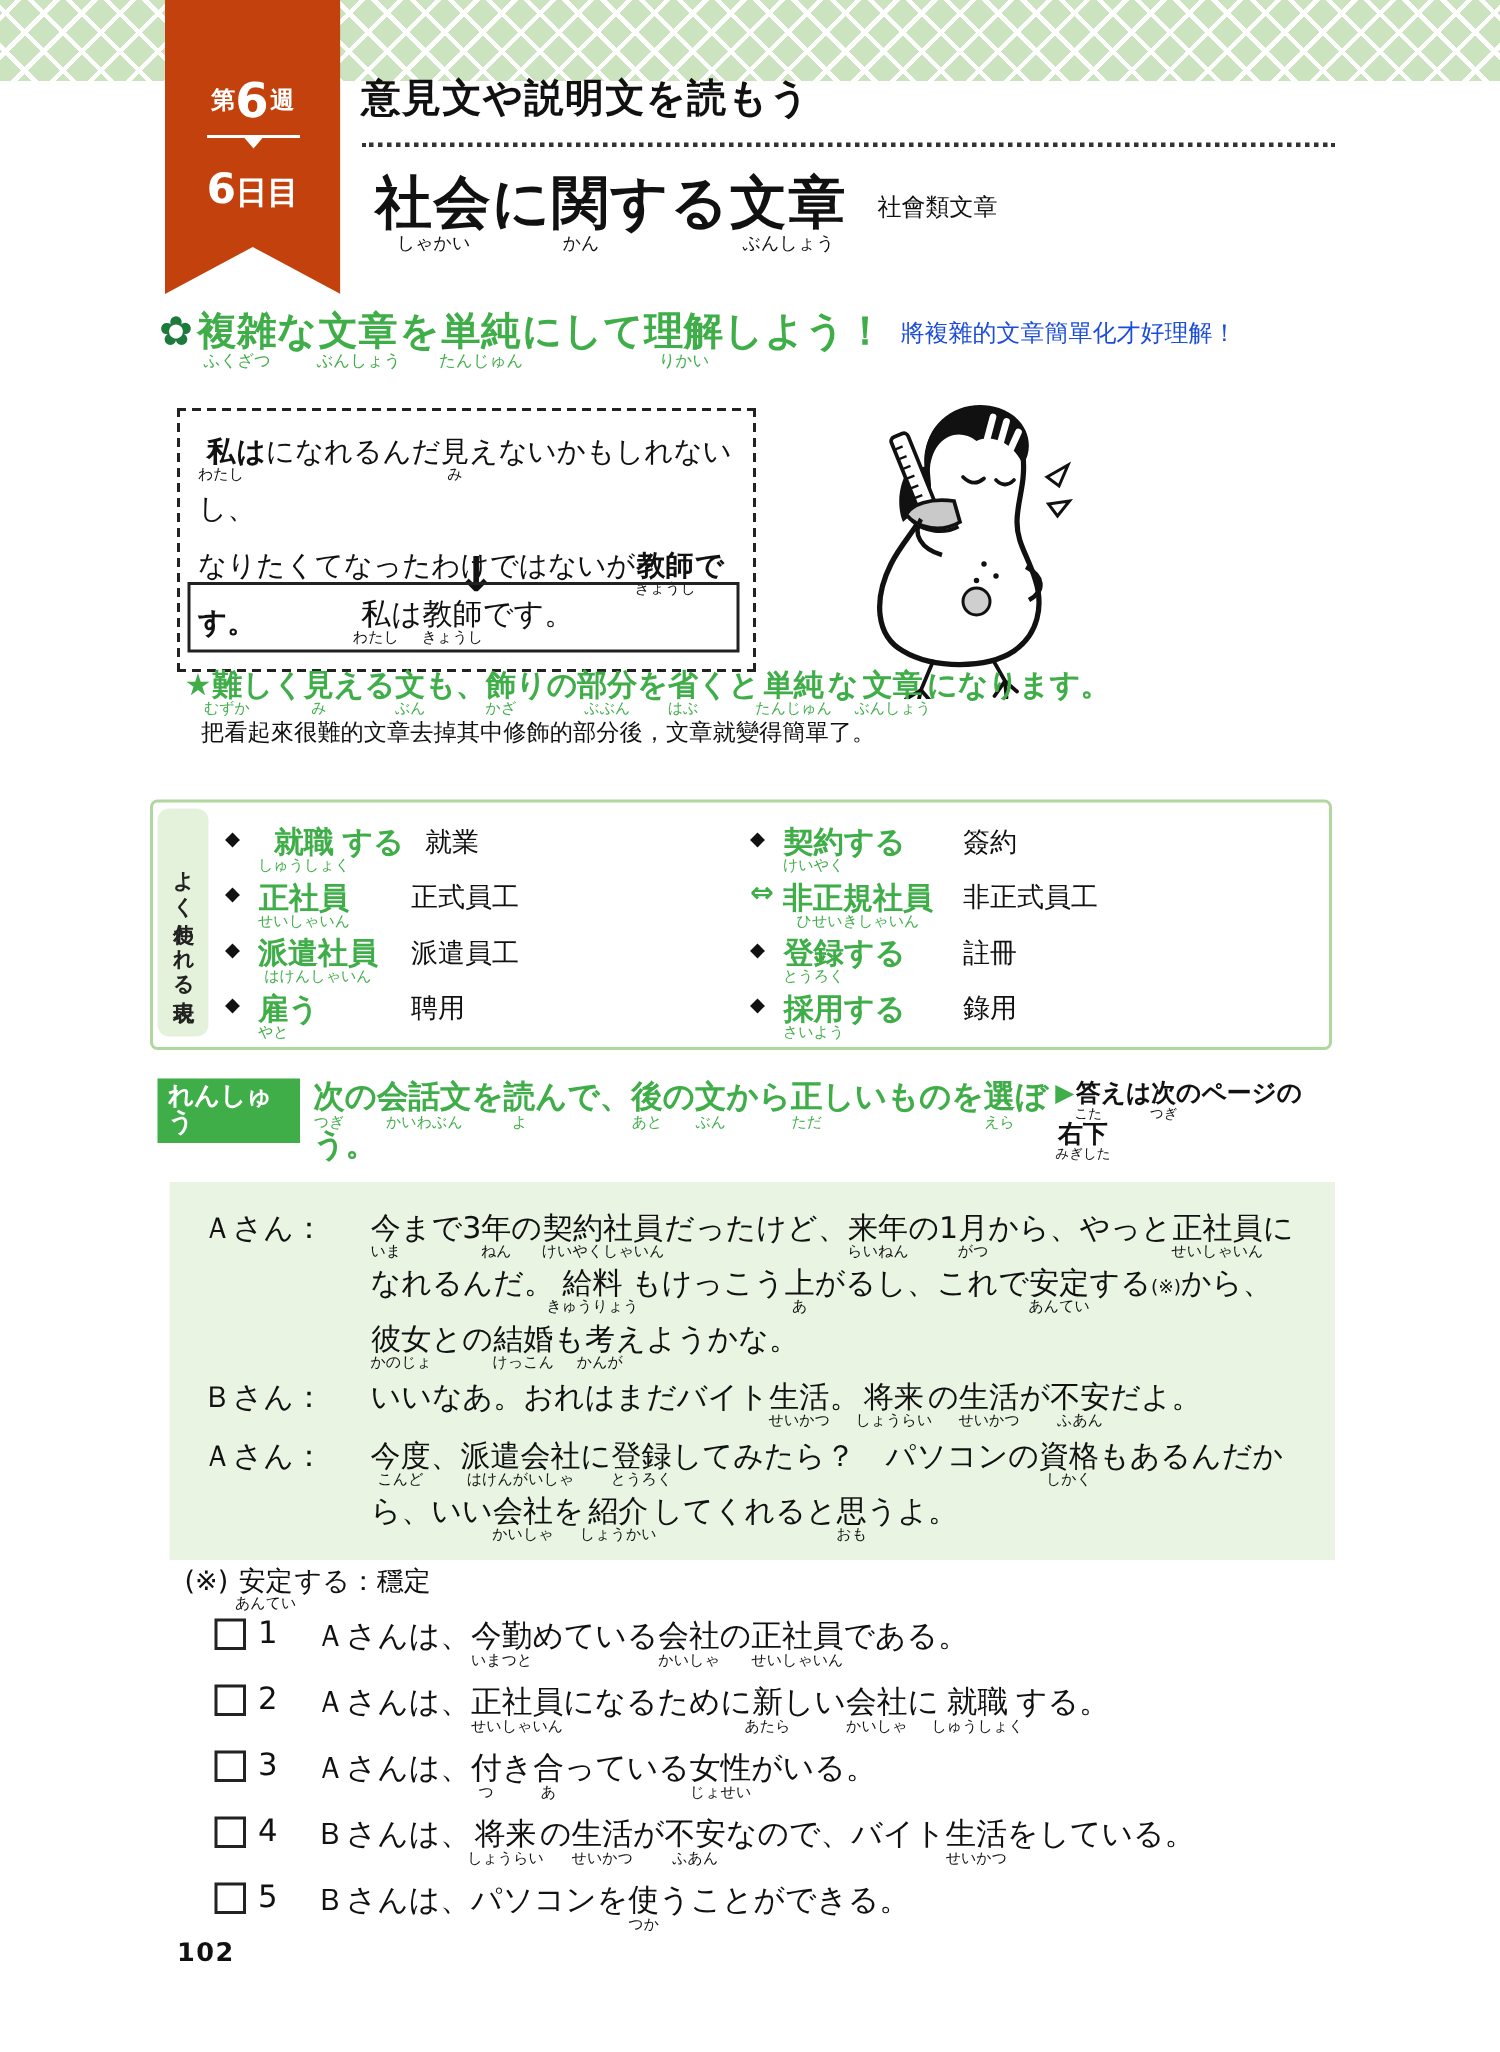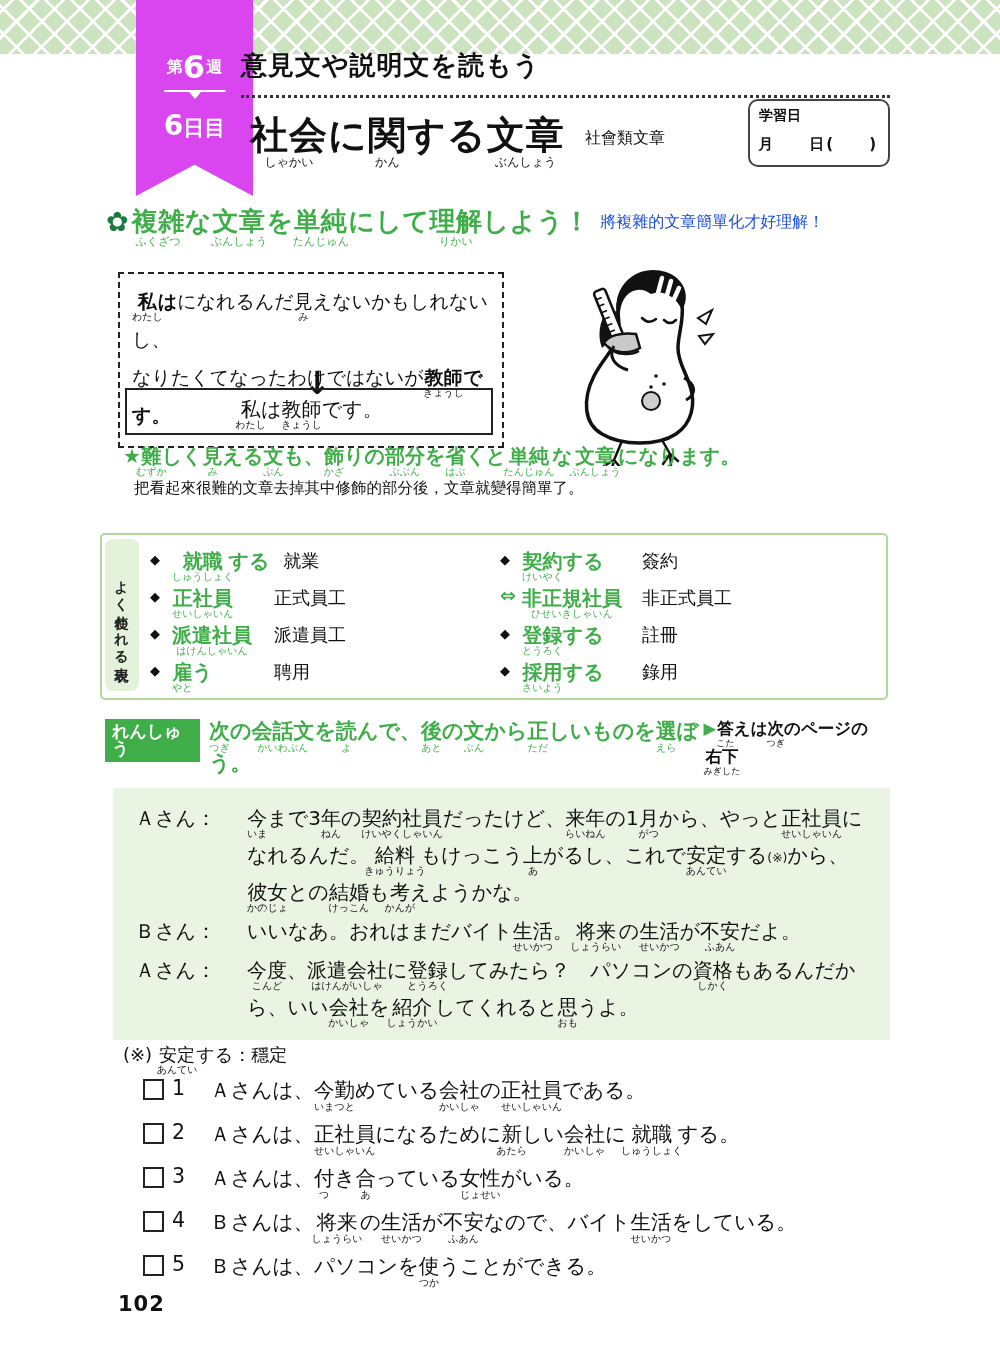--- a/index.html
+++ b/index.html
@@ -6,22 +6,22 @@
   body{font-family:"DejaVu Sans","Liberation Sans",sans-serif;color:#111;}
   .page{position:relative;width:1000px;height:1368px;background:#fff;overflow:hidden;}
 
   
   .pattern{position:absolute;left:0;top:0;width:1000px;height:54px;
     background-color:#cbe4bf;
     background-image:repeating-linear-gradient(45deg,transparent 0 15px,#fff 15px 18px),
                      repeating-linear-gradient(-45deg,transparent 0 15px,#fff 15px 18px);}
 
   
-  .ribbon{position:absolute;left:110px;top:0;width:117px;height:196px;background:#d946ef;
-    clip-path:polygon(0 0,100% 0,100% 100%,50% 84%,0 100%);color:#fff;text-align:center;margin-left:26px;}
+  .ribbon{position:absolute;left:110px;top:0;width:117px;height:196px;background:#c2410c;
+    clip-path:polygon(0 0,100% 0,100% 100%,50% 84%,0 100%);color:#fff;text-align:center;}
   .week{margin-top:48px;font-weight:bold;}
   .week .sm{font-size:16px;vertical-align:6px;}
   .week .lg{font-size:32px;letter-spacing:1px;}
   .rib-div{width:62px;height:2px;background:#fff;margin:4px auto 0;}
   .rib-tri{width:0;height:0;margin:0 auto;border-left:6px solid transparent;border-right:6px solid transparent;border-top:7px solid #fff;}
   .day{margin-top:10px;font-weight:bold;}
   .day .lg{font-size:28px;}
   .day .sm{font-size:21px;}
 
   .unit-title{position:absolute;left:241px;top:48px;width:649px;font-size:26px;font-weight:bold;
@@ -83,21 +83,21 @@
   .speaker{flex:0 0 112px;}
   .dtext{flex:1;}
 
   .footnote{position:absolute;left:123px;top:1042px;font-size:18px;line-height:1.4;}
   .questions{position:absolute;left:143px;top:1075px;}
   .qrow{display:flex;align-items:flex-start;height:44px;font-size:20.5px;}
   .cbox{width:17px;height:17px;border:2.5px solid #222;margin:4px 8px 0 0;background:#fff;}
   .qnum{width:38px;padding-top:1px;}
   .qtext{line-height:1.5;}
 
-  .page-num{position:absolute;left:118px;top:1292px;font-size:21px;font-weight:bold;letter-spacing:1px;}
+  .page-num{position:absolute;left:118px;top:1292px;font-size:17px;font-weight:bold;letter-spacing:1px;}
 </style>
 </head>
 <body>
 
 <div class="page">
 
   <div class="pattern"></div>
 
   <div class="ribbon">
     <div class="week">
@@ -105,24 +105,20 @@
     </div>
     <div class="rib-div"></div>
     <div class="rib-tri"></div>
     <div class="day">
       <span class="lg">6</span><span class="sm">日目</span>
     </div>
   </div>
 
   <div class="unit-title">意見文や説明文を読もう</div>
 
-  <div class="study-box">
-    <div class="study-label">学習日</div>
-    <div class="study-date">月　　日(　　)</div>
-  </div>
 
   <div class="main-title"><ruby><span>社会</span><rt>しゃかい</rt></ruby><span>に</span><ruby><span>関</span><rt>かん</rt></ruby><span>する</span><ruby><span>文章</span><rt>ぶんしょう</rt></ruby></div>
   <div class="title-cn">社會類文章</div>
 
   <div class="section-head">
     <span class="flower">✿</span>
     <span class="section-txt"><ruby><span>複雑</span><rt>ふくざつ</rt></ruby><span>な</span><ruby><span>文章</span><rt>ぶんしょう</rt></ruby><span>を</span><ruby><span>単純</span><rt>たんじゅん</rt></ruby><span>にして</span><ruby><span>理解</span><rt>りかい</rt></ruby><span>しよう！</span></span>
     <span class="section-cn">將複雜的文章簡單化才好理解！</span>
   </div>
 

